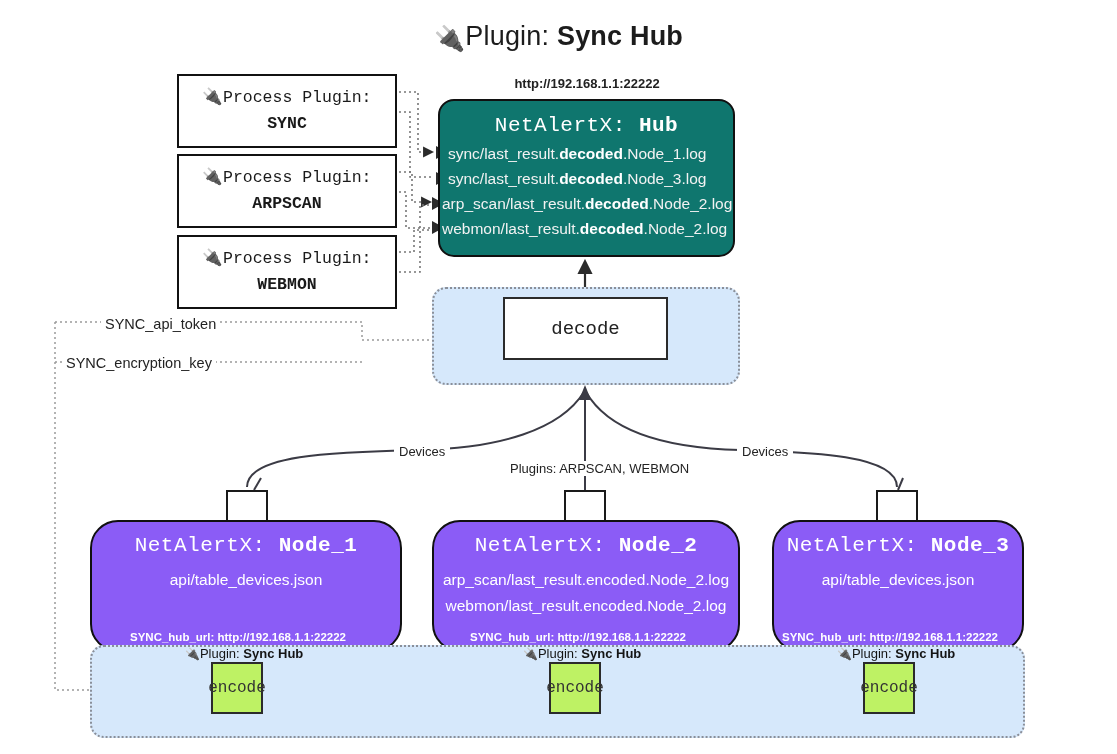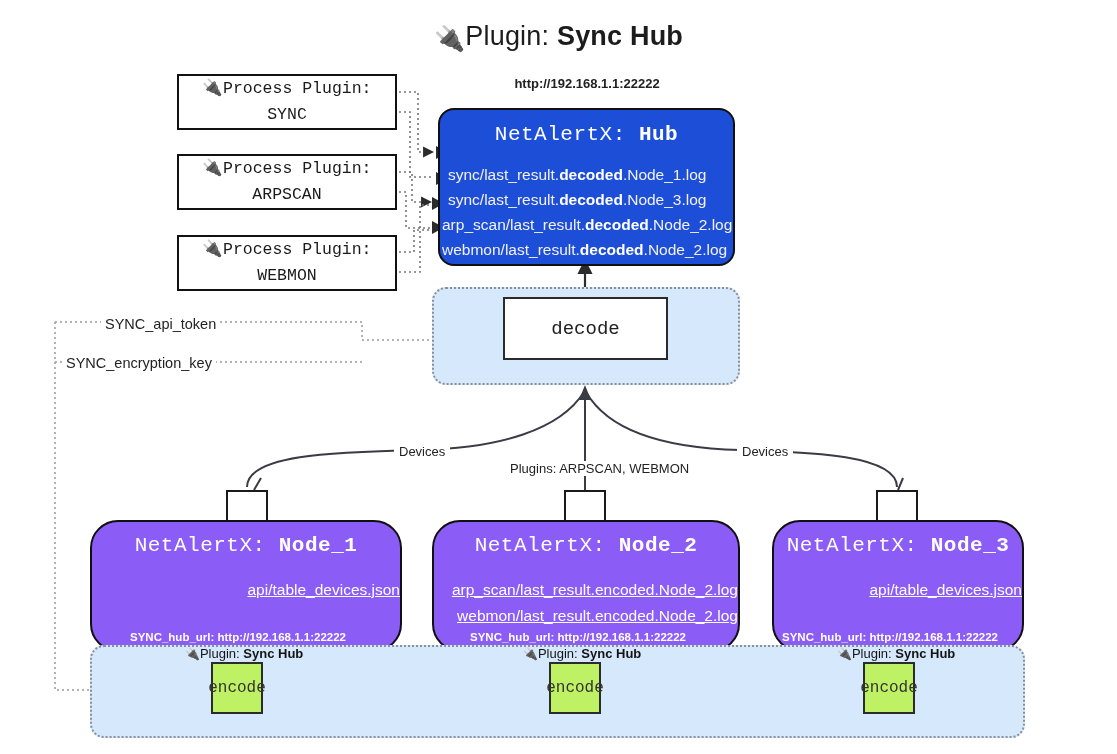--- a/index.html
+++ b/index.html
@@ -9,42 +9,42 @@
   #svg-layer{position:absolute;left:0;top:0;width:1117px;height:754px;pointer-events:none;}
 
   
   #title{left:0;top:16px;width:1117px;text-align:center;font-size:27px;line-height:40px;
          color:#1c1c1c;letter-spacing:.2px;}
   #title .plug{font-size:25px;vertical-align:-2px;}
   #title .t-pre{font-weight:400;}
   #title .t-strong{font-weight:700;}
 
   
-  .proc-box{width:220px;height:56px;border:2.5px solid #111;background:#fff;
+  .proc-box{width:220px;height:74px;border:2.5px solid #111;background:#fff;
             font-family:"Liberation Mono","DejaVu Sans Mono",monospace;
             font-size:16.5px;line-height:26px;text-align:left;
             display:flex;flex-direction:column;justify-content:center;align-items:center;
             box-sizing:border-box;}
   .proc-l1{white-space:nowrap;}
-  .proc-l2{white-space:nowrap;}
+  .proc-l2{white-space:nowrap;font-weight:bold;}
   #proc0{left:177px;top:74px;}
   #proc1{left:177px;top:154px;}
   #proc2{left:177px;top:235px;}
 
   
   #hub-url{left:432px;top:76px;width:310px;text-align:center;font-size:13px;
            font-weight:600;color:#222;}
-  #hub{left:438px;top:108px;width:297px;height:158px;background:#1d4ed8;border:2.5px solid #101010;
+  #hub{left:438px;top:99px;width:297px;height:158px;background:#0f766e;border:2.5px solid #101010;
        border-radius:16px;box-sizing:border-box;color:#fff;}
   #hub .hub-title{margin-top:13px;text-align:center;font-size:21px;
        font-family:"Liberation Mono","DejaVu Sans Mono",monospace;letter-spacing:.5px;}
   #hub .hub-title b{font-weight:700;}
   .hub-line{font-size:15.5px;line-height:25px;white-space:nowrap;color:#f2f2f2;padding-left:8px;}
   .hub-line b{font-weight:700;color:#fff;}
-  #hub .hub-lines{margin-top:16px;}
+  #hub .hub-lines{margin-top:4px;}
 
   
   #decode-wrap{left:432px;top:287px;width:308px;height:98px;background:#d6e8fb;
        border:2px dotted #8a8f99;border-radius:14px;box-sizing:border-box;}
   #decode-box{left:503px;top:297px;width:165px;height:63px;background:#fff;border:2.5px solid #2b2b2b;
        box-sizing:border-box;display:flex;align-items:center;justify-content:center;
        font-family:"Liberation Mono","DejaVu Sans Mono",monospace;font-size:19px;color:#222;}
 
   
   .key-label{font-size:14.5px;color:#232323;background:#fff;padding:0 4px;white-space:nowrap;}
@@ -56,21 +56,21 @@
   #lbl-dev-l{left:394px;top:444px;}
   #lbl-dev-r{left:737px;top:444px;}
   #lbl-plugins{left:505px;top:461px;}
 
   
   .node{height:132px;border:2.5px solid #101010;border-radius:28px;background:#8b5cf6;
         box-sizing:border-box;color:#fff;}
   .node .n-title{text-align:center;margin-top:12px;font-size:21px;
         font-family:"Liberation Mono","DejaVu Sans Mono",monospace;letter-spacing:.5px;}
   .node .n-title b{font-weight:700;}
-  .node .n-lines{margin-top:20px;text-align:right;text-decoration:underline;}
+  .node .n-lines{margin-top:10px;text-align:center;}
   .node .n-line{font-size:15.5px;line-height:26px;white-space:nowrap;}
   .node .n-foot{text-align:center;font-size:11.5px;font-weight:600;position:absolute;
         left:0;right:16px;bottom:7px;}
   #node0{left:90px;top:520px;width:312px;}
   #node1{left:432px;top:520px;width:308px;}
   #node2{left:772px;top:520px;width:252px;}
 
   
   .env{width:42px;height:32px;background:#fff;border:2.2px solid #1a1a1a;box-sizing:border-box;}
   #env0{left:226px;top:490px;}

